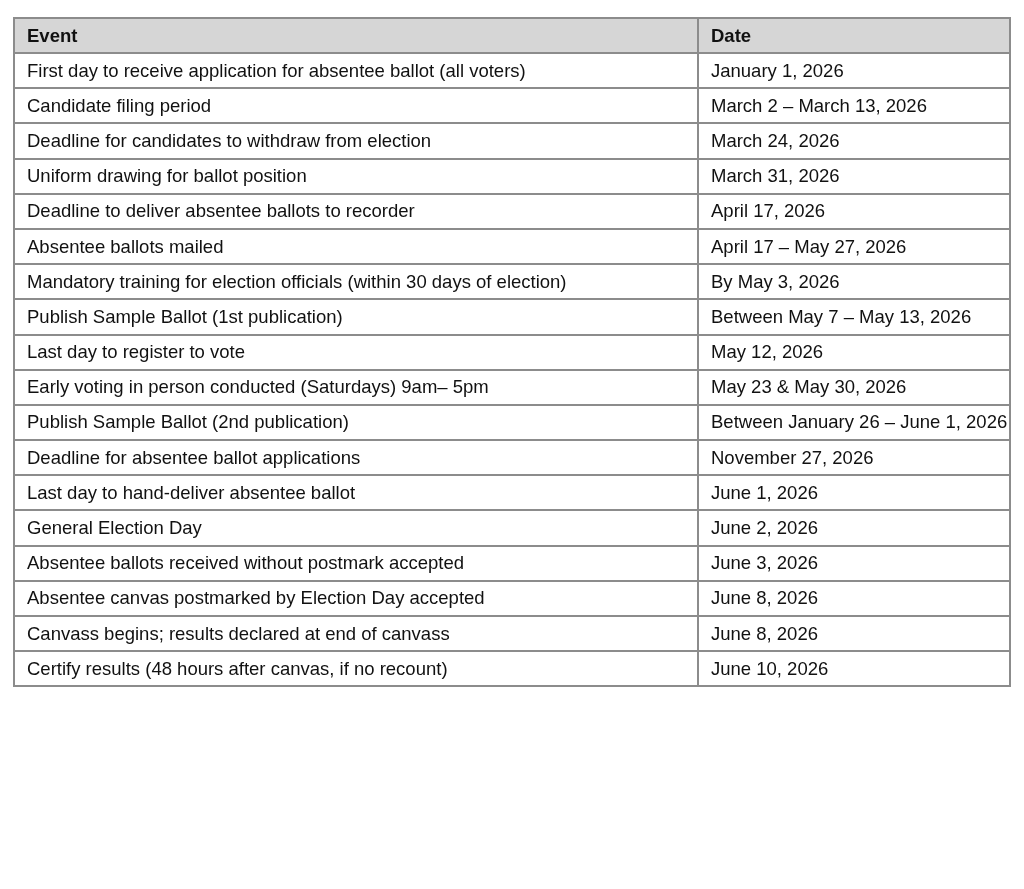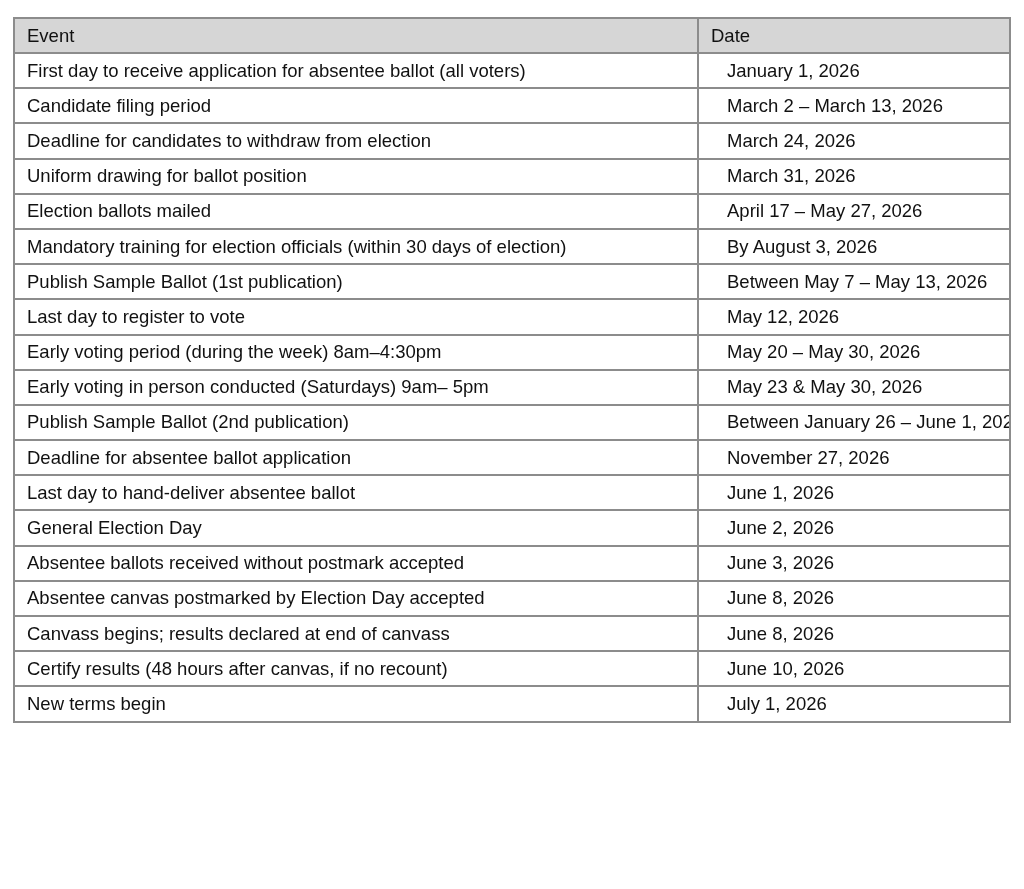--- a/index.html
+++ b/index.html
@@ -4,23 +4,23 @@
 <style>
   html, body { margin: 0; padding: 0; background: #ffffff; }
   body { width: 1024px; height: 889px; position: relative; overflow: hidden;
          font-family: "Liberation Sans", sans-serif; color: #111111; }
   table { position: absolute; left: 13px; top: 17px; width: 996px;
           border-collapse: collapse; table-layout: fixed; }
   col.c1 { width: 684px; }
   col.c2 { width: 312px; }
   th, td { border: 2px solid #8c8c8c; text-align: left; vertical-align: middle;
            padding: 0 0 0 12px; font-size: 18.5px; white-space: nowrap; overflow: hidden; }
-  th { background: #d6d6d6; font-weight: normal; height: 33px; }
+  th { background: #d6d6d6; font-weight: bold; height: 33px; }
   td { height: 33.2px; margin-top: 8px; }
-  td.date { padding-left: 28px; }
+  td.date { padding-left: 12px; }
 </style>
 </head>
 <body>
 
 <table>
   <colgroup>
       <col class="c1">
       <col class="c2">
     </colgroup>
   <thead>
@@ -40,49 +40,49 @@
       </tr>
     <tr>
         <td>Deadline for candidates to withdraw from election</td>
         <td class="date">March 24, 2026</td>
       </tr>
     <tr>
         <td>Uniform drawing for ballot position</td>
         <td class="date">March 31, 2026</td>
       </tr>
     <tr>
-        <td>Election ballots mailed</td>
+        <td>Deadline to deliver absentee ballots to recorder</td>
+        <td class="date">April 17, 2026</td>
+      </tr>
+    <tr>
+        <td>Absentee ballots mailed</td>
         <td class="date">April 17 – May 27, 2026</td>
       </tr>
     <tr>
         <td>Mandatory training for election officials (within 30 days of election)</td>
-        <td class="date">By August 3, 2026</td>
+        <td class="date">By May 3, 2026</td>
       </tr>
     <tr>
         <td>Publish Sample Ballot (1st publication)</td>
         <td class="date">Between May 7 – May 13, 2026</td>
       </tr>
     <tr>
         <td>Last day to register to vote</td>
         <td class="date">May 12, 2026</td>
       </tr>
     <tr>
-        <td>Early voting period (during the week) 8am–4:30pm</td>
-        <td class="date">May 20 – May 30, 2026</td>
-      </tr>
-    <tr>
         <td>Early voting in person conducted (Saturdays) 9am– 5pm</td>
         <td class="date">May 23 &amp; May 30, 2026</td>
       </tr>
     <tr>
         <td>Publish Sample Ballot (2nd publication)</td>
         <td class="date">Between January 26 – June 1, 2026</td>
       </tr>
     <tr>
-        <td>Deadline for absentee ballot application</td>
+        <td>Deadline for absentee ballot applications</td>
         <td class="date">November 27, 2026</td>
       </tr>
     <tr>
         <td>Last day to hand-deliver absentee ballot</td>
         <td class="date">June 1, 2026</td>
       </tr>
     <tr>
         <td>General Election Day</td>
         <td class="date">June 2, 2026</td>
       </tr>
@@ -95,18 +95,14 @@
         <td class="date">June 8, 2026</td>
       </tr>
     <tr>
         <td>Canvass begins; results declared at end of canvass</td>
         <td class="date">June 8, 2026</td>
       </tr>
     <tr>
         <td>Certify results (48 hours after canvas, if no recount)</td>
         <td class="date">June 10, 2026</td>
       </tr>
-    <tr>
-        <td>New terms begin</td>
-        <td class="date">July 1, 2026</td>
-      </tr>
   </tbody>
 </table>
 
 </body></html>

